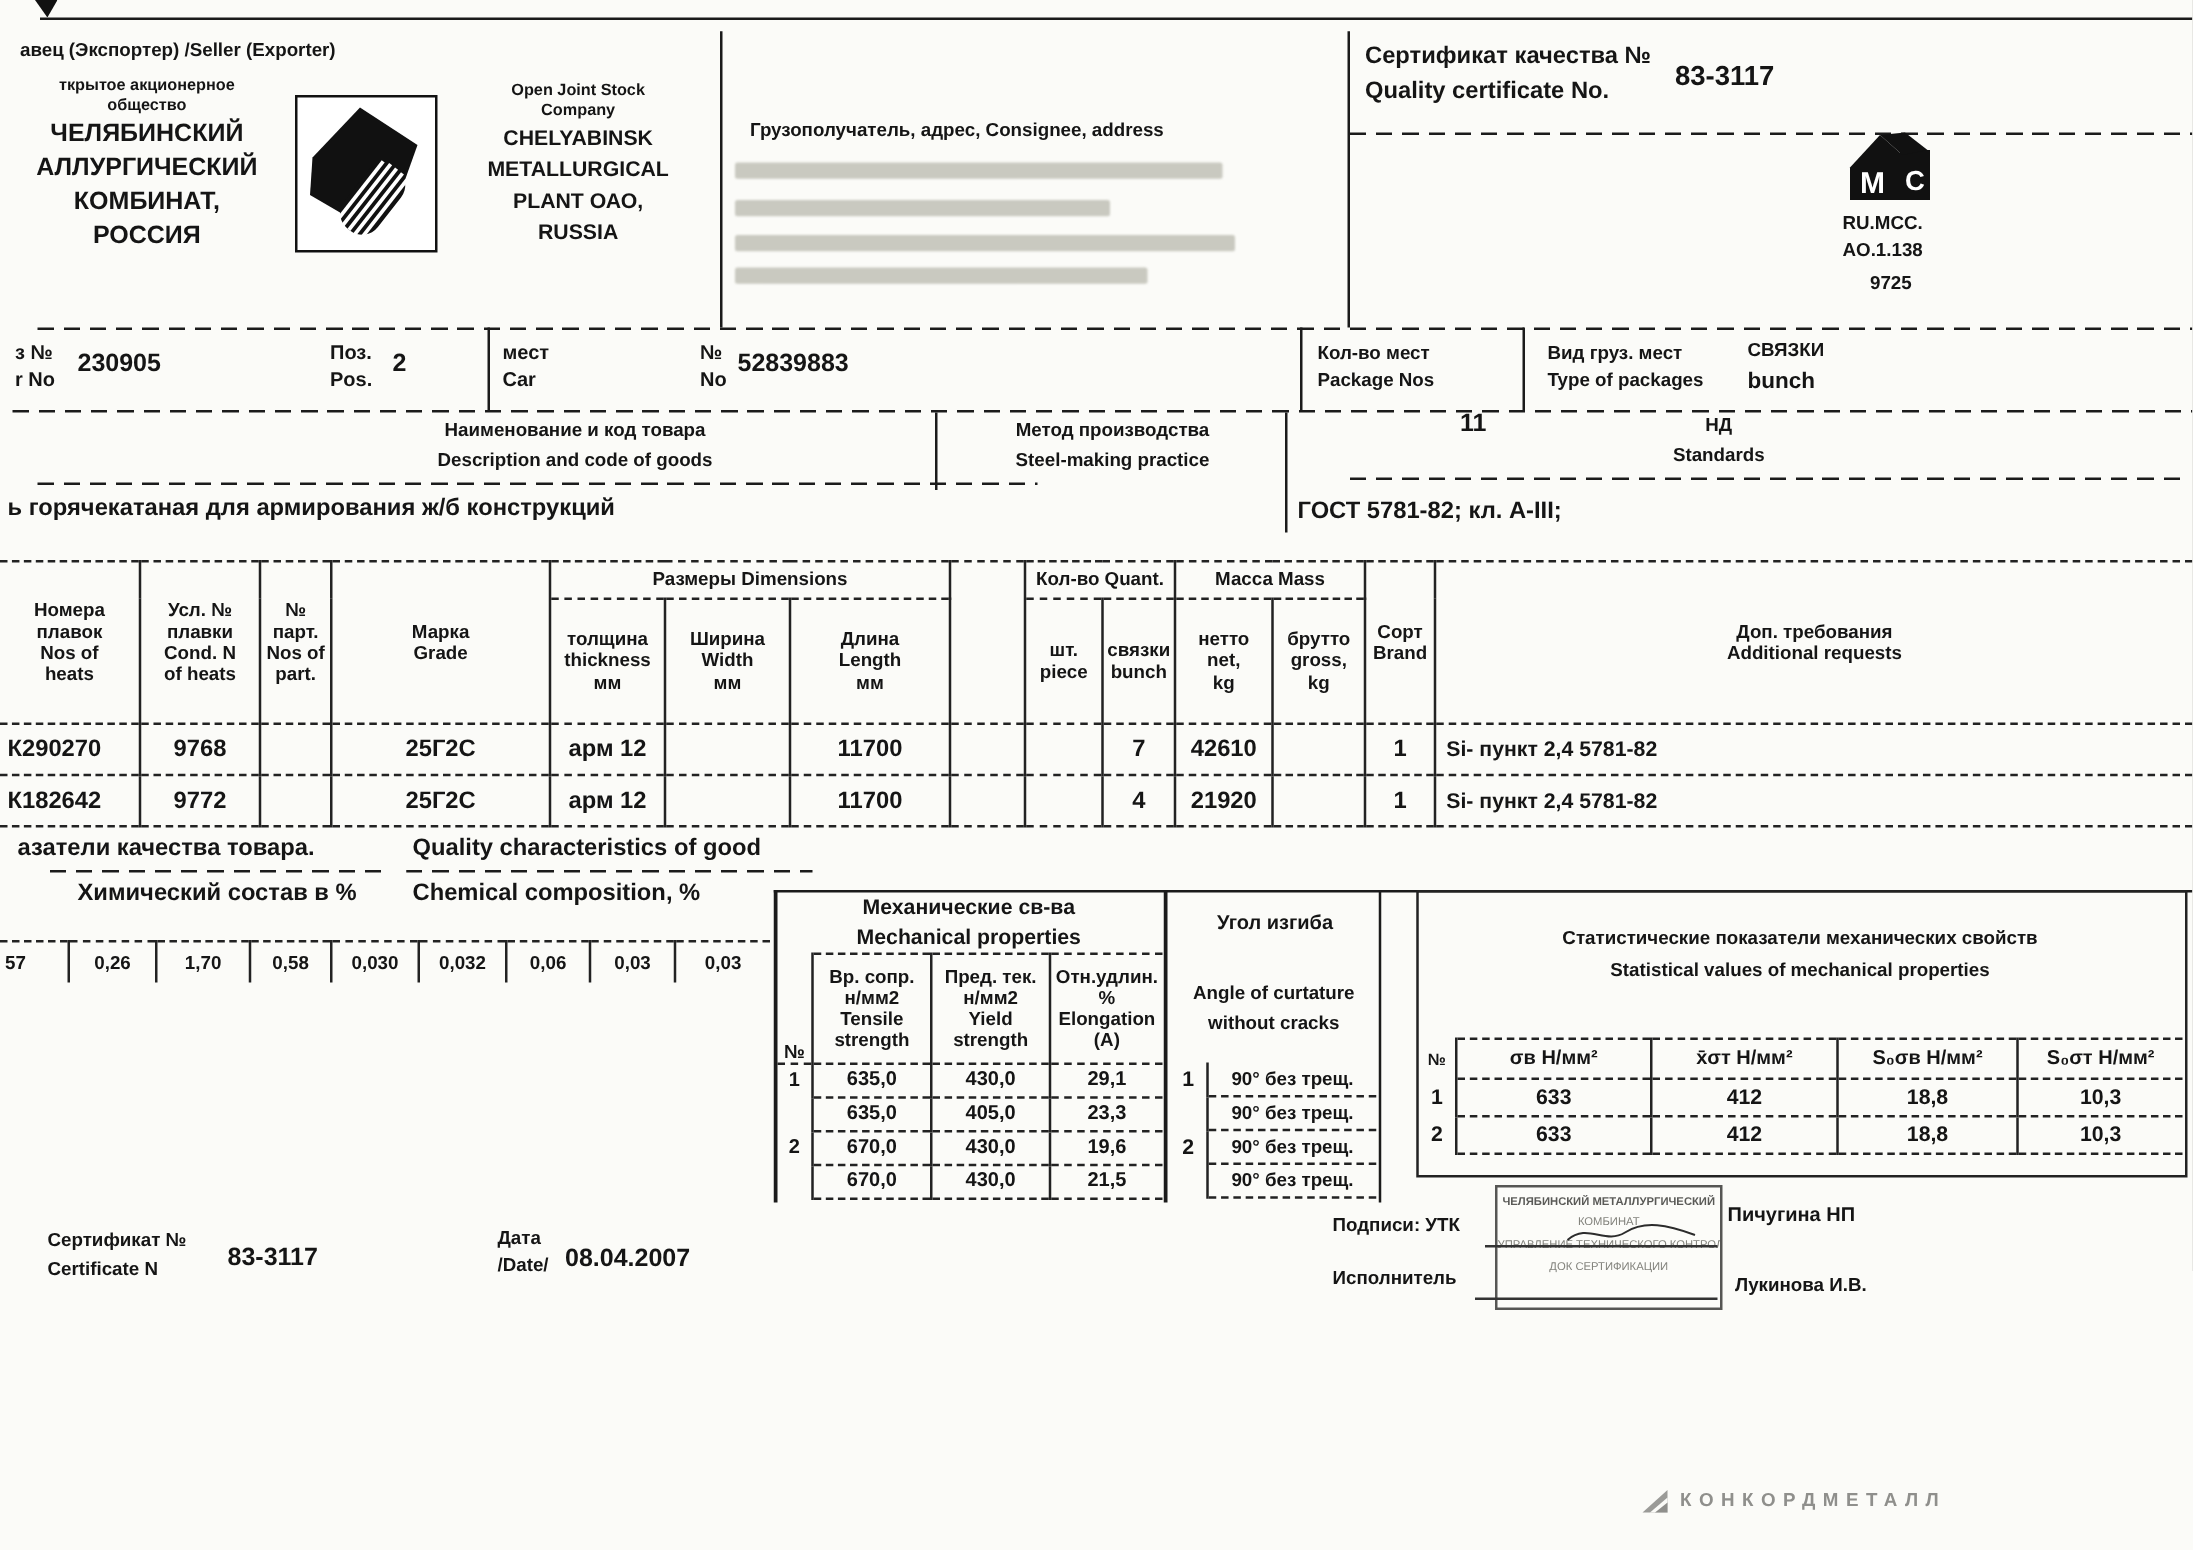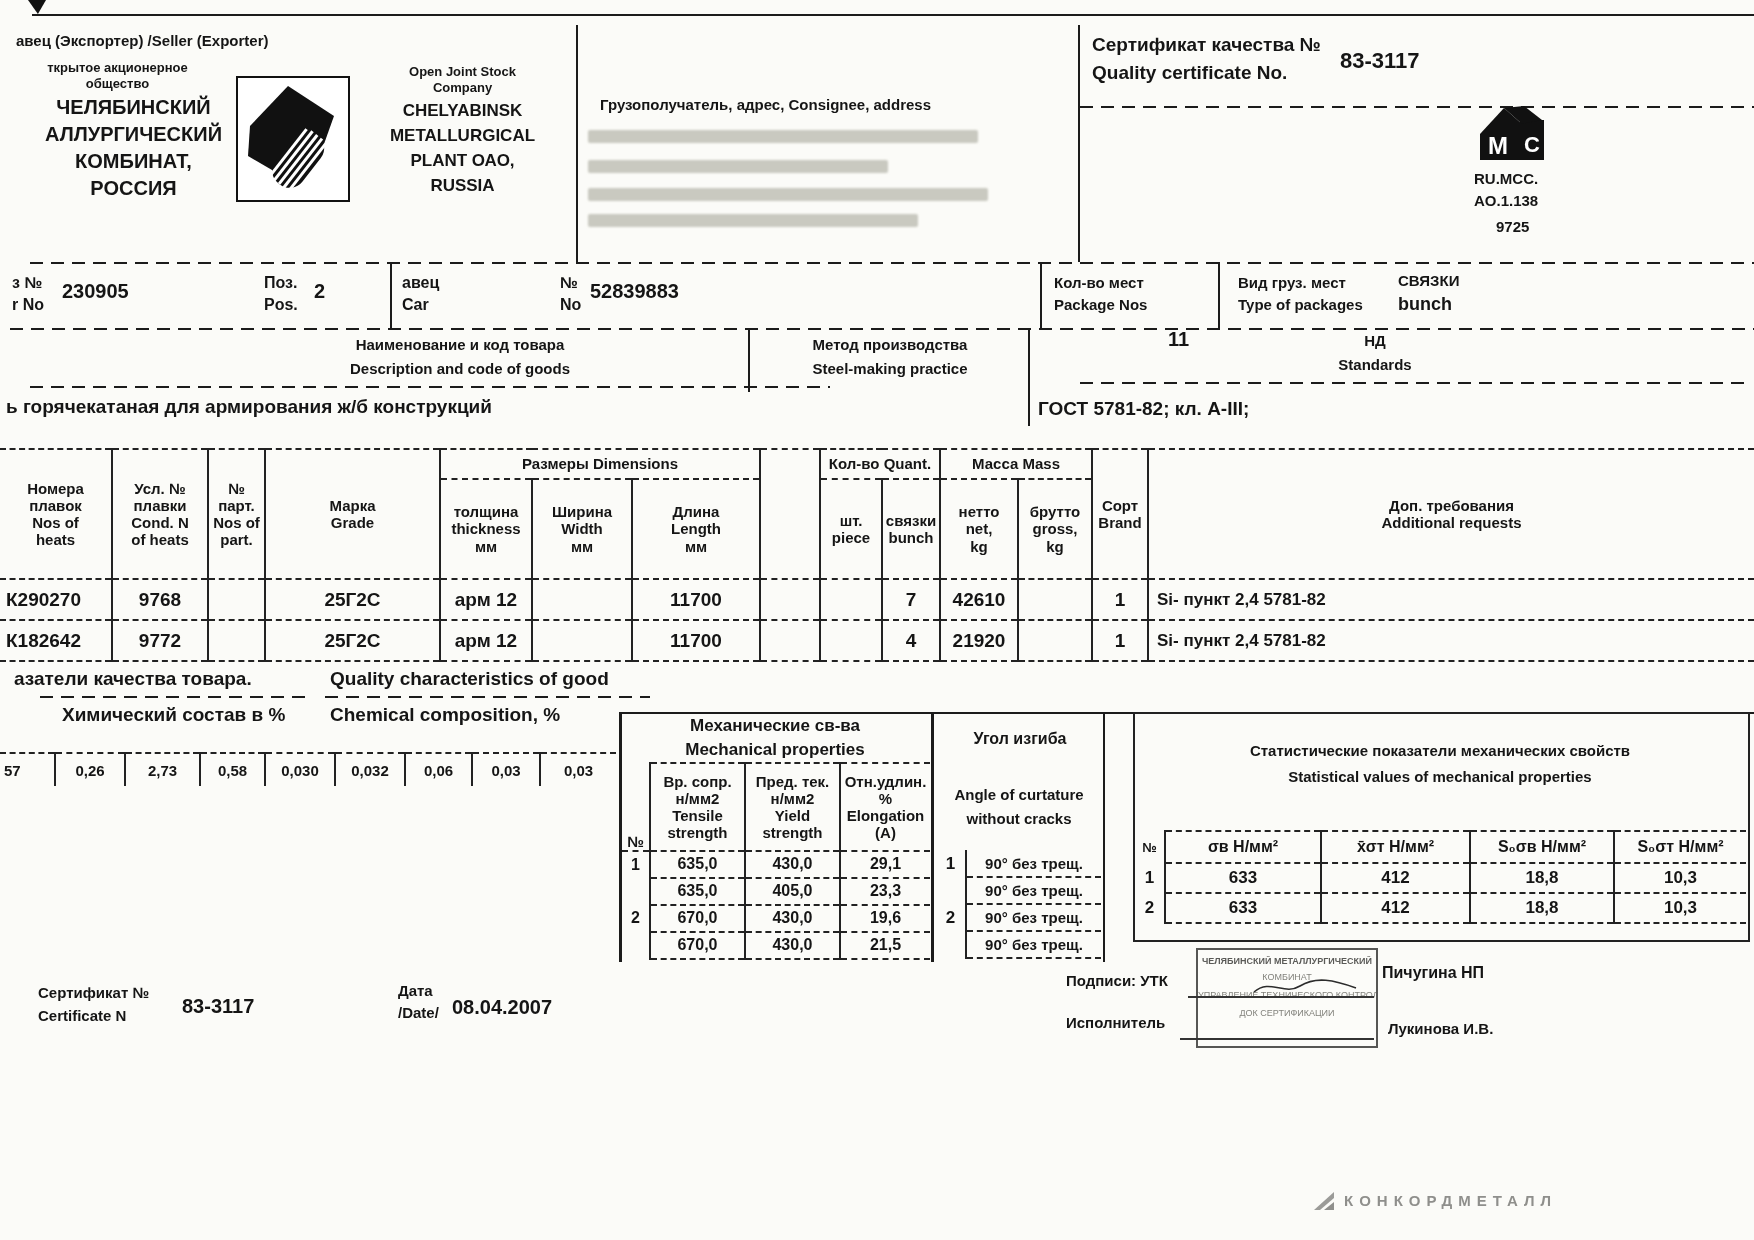--- a/index.html
+++ b/index.html
@@ -39,21 +39,21 @@
 
 <div class="page">
 
   <div class="abs hs" style="left:32px;top:14px;width:1722px;"></div>
   <div class="abs" style="left:28px;top:0;width:18px;height:14px;background:#111;clip-path:polygon(0 0,100% 0,55% 100%);"></div>
 
   <div class="abs b" style="left:16px;top:32px;font-size:15px;">авец (Экспортер) /Seller (Exporter)</div>
 
   <div class="abs b c pre" style="left:0;top:60px;width:235px;font-size:13px;line-height:16px;">ткрытое акционерное
 общество</div>
-  <div class="abs b c pre" style="left:0;top:94px;width:235px;font-size:20px;line-height:27px;padding-left:16px;">ЧЕЛЯБИНСКИЙ
+  <div class="abs b c pre" style="left:0;top:94px;width:235px;font-size:20px;line-height:27px;">ЧЕЛЯБИНСКИЙ
 АЛЛУРГИЧЕСКИЙ
 КОМБИНАТ,
 РОССИЯ</div>
 
   <div class="abs" style="left:236px;top:76px;width:110px;height:122px;border:2px solid #111;background:#fff;">
     <svg width="106" height="118" viewBox="0 0 106 118">
       <polygon points="12,48 50,8 96,38 86,66 58,106 10,78" fill="#111"></polygon>
       <g transform="rotate(38 60 80)">
         <rect x="44" y="50" width="34" height="62" rx="16" fill="#111"></rect>
         <line x1="49" y1="52" x2="49" y2="110" stroke="#fff" stroke-width="3"></line>
@@ -107,21 +107,21 @@
   <div class="abs vs" style="left:1218px;top:262px;height:66px;"></div>
 
   <div class="abs b pre" style="left:12px;top:272px;font-size:16px;line-height:22px;">з №
 r No</div>
   <div class="abs b" style="left:62px;top:280px;font-size:20px;">230905</div>
 
   <div class="abs b pre" style="left:264px;top:272px;font-size:16px;line-height:22px;">Поз.
 Pos.</div>
   <div class="abs b" style="left:314px;top:280px;font-size:20px;">2</div>
 
-  <div class="abs b pre" style="left:402px;top:272px;font-size:16px;line-height:22px;">авец
+  <div class="abs b pre" style="left:402px;top:272px;font-size:16px;line-height:22px;">мест
 Car</div>
   <div class="abs b pre" style="left:560px;top:272px;font-size:16px;line-height:22px;">№
 No</div>
   <div class="abs b" style="left:590px;top:280px;font-size:20px;">52839883</div>
 
   <div class="abs b pre" style="left:1054px;top:272px;font-size:15px;line-height:22px;">Кол-во мест
 Package Nos</div>
   <div class="abs b" style="left:1168px;top:280px;font-size:20px;margin-top:48px;">11</div>
 
   <div class="abs b pre" style="left:1238px;top:272px;font-size:15px;line-height:22px;">Вид груз. мест
@@ -265,21 +265,21 @@
       <col style="width:70px">
         <col style="width:70px">
         <col style="width:67px">
         <col style="width:68px">
         <col style="width:76px">
     </colgroup>
     <tbody>
     <tr style="height:33px;">
       <td class="bt" style="padding-left:4px;">57</td>
       <td class="c bl bt">0,26</td>
-      <td class="c bl bt">2,73</td>
+      <td class="c bl bt">1,70</td>
       <td class="c bl bt">0,58</td>
       <td class="c bl bt">0,030</td>
       <td class="c bl bt">0,032</td>
       <td class="c bl bt">0,06</td>
       <td class="c bl bt">0,03</td>
       <td class="c bl bt">0,03</td>
     </tr>
   </tbody>
     </table>
 

